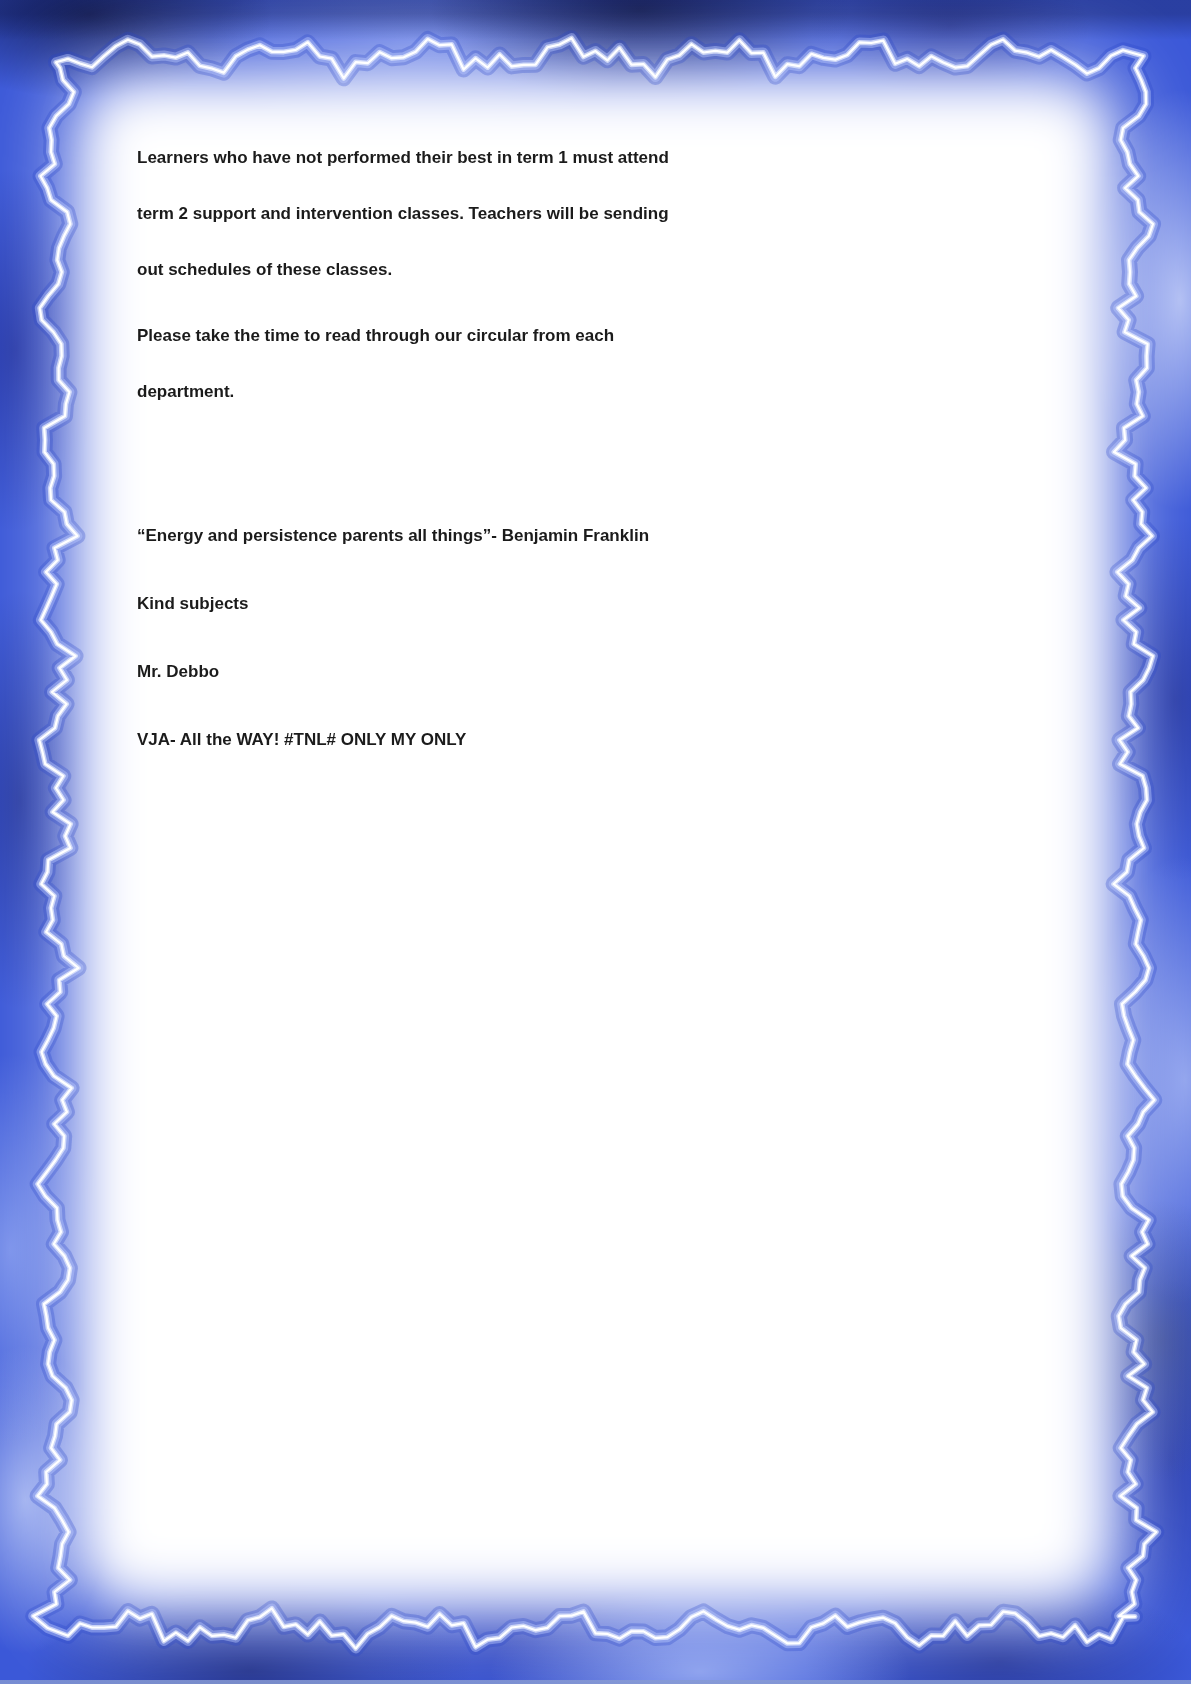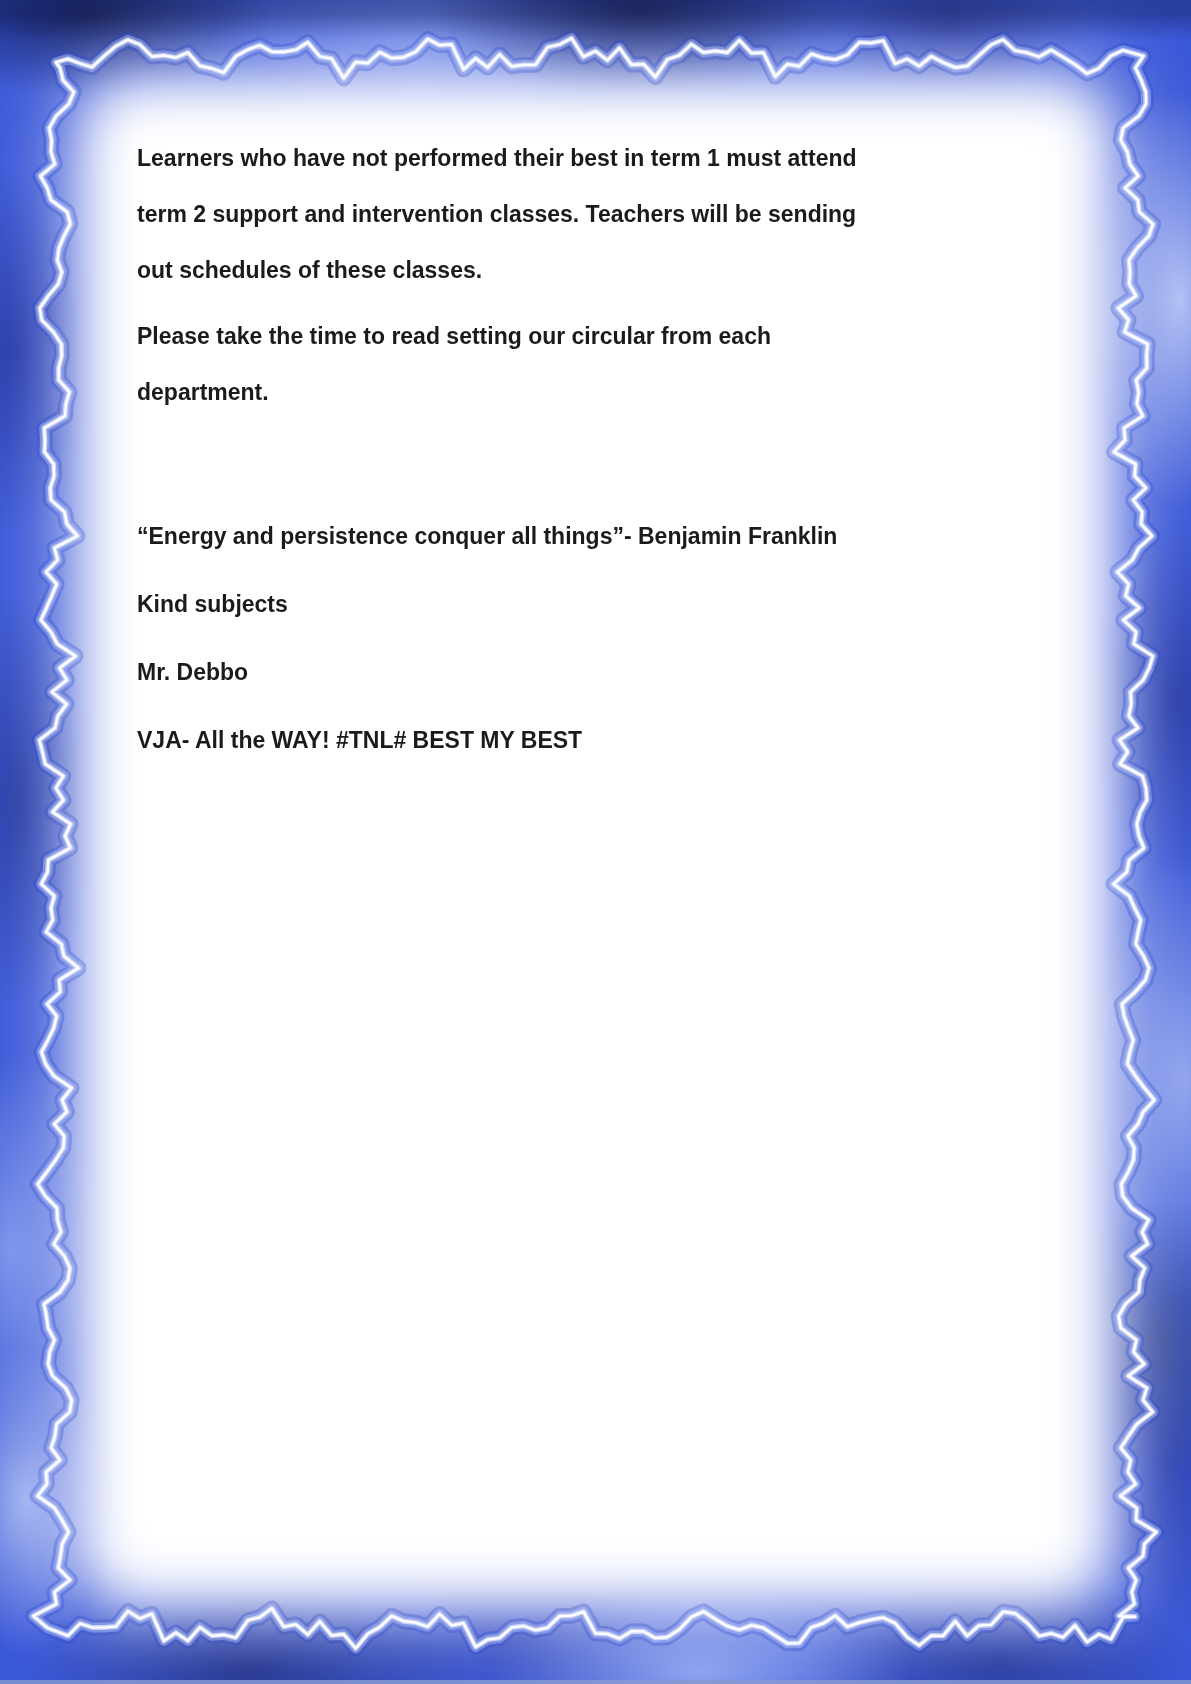--- a/index.html
+++ b/index.html
@@ -54,21 +54,21 @@
   .bolt polygon{fill:none;stroke-linejoin:round;stroke-linecap:round;}
   .b1{stroke:rgba(40,70,200,.28);stroke-width:16;}
   .b2{stroke:rgba(190,205,255,.42);stroke-width:10;}
   .b3{stroke:rgba(240,245,255,.65);stroke-width:5;}
   .b4{stroke:#ffffff;stroke-width:2.2;}
   
   .content{
     position:absolute;left:137px;top:130px;width:930px;
     z-index:5;
     color:#1b1b1b;
-    font-size:23px;font-weight:700;
+    font-size:17px;font-weight:700;
     line-height:56px;
   }
   .para{white-space:pre-line;margin:0 0 10px 0;}
   .quote{margin-top:88px;margin-bottom:12px;}
   .sig{margin-bottom:12px;}
 </style>
 </head>
 <body>
 
 <div class="page">
@@ -80,20 +80,20 @@
     <polygon class="b1" points="56.0,62.3 68.0,58.9 80.0,63.5 92.0,67.2 104.0,56.1 115.9,46.1 127.9,39.8 139.9,44.5 151.9,56.6 163.9,55.4 175.9,57.6 187.9,52.6 199.9,65.9 211.9,68.5 223.8,72.6 235.8,56.3 247.8,49.6 259.8,45.3 271.8,51.8 283.8,51.9 295.8,49.9 307.8,42.3 319.8,56.5 331.7,58.6 343.7,78.3 355.7,62.1 367.7,63.2 379.7,52.2 391.7,58.2 403.7,57.3 415.7,51.7 427.7,39.0 439.6,45.2 451.6,44.4 463.6,69.5 475.6,58.3 487.6,67.5 499.6,54.4 511.6,66.4 523.6,64.9 535.6,64.7 547.5,47.3 559.5,44.5 571.5,38.2 583.5,56.8 595.5,51.1 607.5,60.3 619.5,47.8 631.5,64.7 643.5,64.1 655.4,77.1 667.4,59.5 679.4,55.4 691.4,44.2 703.4,52.5 715.4,50.9 727.4,52.6 739.4,40.2 751.4,53.1 763.3,52.6 775.3,76.7 787.3,64.2 799.3,66.2 811.3,53.9 823.3,57.9 835.3,59.6 847.3,55.0 859.3,42.4 871.2,43.0 883.2,40.6 895.2,63.8 907.2,58.9 919.2,66.2 931.2,56.3 943.2,62.5 955.2,67.6 967.2,66.1 979.1,55.4 991.1,44.7 1003.1,39.6 1015.1,50.6 1027.1,52.7 1039.1,56.8 1051.1,50.0 1063.1,57.1 1075.1,64.6 1087.0,73.5 1099.0,68.2 1111.0,55.7 1123.0,50.3 1143.4,56.0 1135.5,68.0 1141.2,80.0 1145.8,92.0 1146.0,104.0 1138.8,116.0 1123.1,128.0 1120.7,140.0 1127.3,152.0 1129.9,164.0 1138.2,176.0 1125.1,188.0 1137.8,200.0 1139.4,212.0 1153.0,224.0 1148.8,236.0 1137.2,248.0 1129.0,260.0 1130.0,272.0 1129.2,284.0 1136.1,296.0 1118.2,308.0 1128.6,320.0 1124.6,332.0 1147.6,344.0 1146.6,356.0 1146.9,368.0 1136.2,380.0 1138.7,392.0 1136.8,404.0 1142.8,416.0 1124.0,428.0 1125.1,440.0 1114.0,452.0 1135.6,464.0 1134.7,476.0 1145.9,488.0 1133.2,500.0 1142.3,512.0 1141.1,524.0 1152.0,536.0 1138.8,548.0 1132.3,560.0 1117.4,572.0 1128.6,584.0 1125.7,596.0 1139.5,608.0 1123.4,620.0 1136.2,632.0 1133.8,644.0 1152.9,656.0 1149.2,668.0 1143.2,680.0 1130.6,692.0 1131.3,704.0 1128.8,716.0 1138.0,728.0 1119.5,740.0 1127.7,752.0 1120.0,764.0 1142.5,776.0 1146.0,788.0 1146.9,800.0 1140.3,812.0 1136.8,824.0 1139.0,836.0 1143.9,848.0 1129.2,860.0 1126.9,872.0 1113.6,884.0 1129.3,896.0 1134.6,908.0 1140.8,920.0 1138.1,932.0 1135.8,944.0 1143.5,956.0 1149.0,968.0 1145.5,980.0 1135.1,992.0 1122.0,1004.0 1124.1,1016.0 1128.4,1028.0 1133.3,1040.0 1129.8,1052.0 1127.5,1064.0 1135.5,1076.0 1144.5,1088.0 1154.3,1100.0 1143.2,1112.0 1138.1,1124.0 1127.8,1136.0 1134.2,1148.0 1133.4,1160.0 1128.3,1172.0 1121.4,1184.0 1122.7,1196.0 1131.5,1208.0 1148.7,1220.0 1142.1,1232.0 1147.6,1244.0 1131.6,1256.0 1144.7,1268.0 1139.9,1280.0 1138.9,1292.0 1125.5,1304.0 1118.7,1316.0 1120.8,1328.0 1136.4,1340.0 1133.6,1352.0 1144.2,1364.0 1128.1,1376.0 1146.9,1388.0 1143.0,1400.0 1152.7,1412.0 1136.9,1424.0 1128.5,1436.0 1120.8,1448.0 1130.7,1460.0 1127.9,1472.0 1135.7,1484.0 1120.4,1496.0 1136.7,1508.0 1136.1,1520.0 1156.3,1532.0 1144.4,1544.0 1143.0,1556.0 1128.3,1568.0 1136.2,1580.0 1131.8,1592.0 1134.4,1604.0 1119.1,1616.0 1135.0,1616.6 1123.0,1617.1 1111.0,1639.1 1099.0,1634.2 1087.0,1642.0 1075.1,1625.4 1063.1,1637.3 1051.1,1633.4 1039.1,1636.1 1027.1,1622.8 1015.1,1613.4 1003.1,1611.7 991.1,1624.9 979.1,1625.4 967.2,1636.0 955.2,1621.2 943.2,1635.8 931.2,1635.6 919.2,1645.3 907.2,1637.3 895.2,1623.3 883.2,1617.7 871.2,1619.7 859.3,1622.6 847.3,1626.9 835.3,1615.6 823.3,1623.4 811.3,1627.3 799.3,1643.1 787.3,1643.3 775.3,1635.6 763.3,1627.9 751.4,1625.3 739.4,1629.8 727.4,1626.1 715.4,1619.2 703.4,1611.4 691.4,1616.9 679.4,1629.4 667.4,1637.2 655.4,1638.1 643.5,1631.4 631.5,1631.3 619.5,1638.6 607.5,1633.9 595.5,1633.3 583.5,1611.6 571.5,1615.7 559.5,1616.1 547.5,1627.8 535.6,1630.2 523.6,1626.0 511.6,1627.5 499.6,1638.0 487.6,1639.6 475.6,1647.0 463.6,1623.2 451.6,1625.3 439.6,1614.0 427.7,1626.7 415.7,1622.6 403.7,1621.2 391.7,1615.9 379.7,1627.2 367.7,1633.9 355.7,1648.5 343.7,1634.2 331.7,1635.6 319.8,1621.5 307.8,1634.6 295.8,1624.4 283.8,1626.8 271.8,1608.4 259.8,1617.2 247.8,1620.4 235.8,1637.7 223.8,1634.8 211.9,1635.8 199.9,1627.3 187.9,1640.9 175.9,1632.7 163.9,1641.0 151.9,1613.8 139.9,1618.6 127.9,1611.1 115.9,1626.6 104.0,1627.5 92.0,1627.5 80.0,1623.5 68.0,1635.8 47.6,1628.0 33.2,1616.0 56.4,1604.0 54.5,1592.0 69.9,1580.0 58.2,1568.0 60.5,1556.0 62.1,1544.0 68.6,1532.0 62.0,1520.0 54.5,1508.0 37.6,1496.0 46.9,1484.0 46.2,1472.0 60.0,1460.0 51.1,1448.0 55.0,1436.0 56.6,1424.0 69.8,1412.0 71.7,1400.0 65.7,1388.0 52.5,1376.0 48.1,1364.0 49.7,1352.0 54.4,1340.0 48.1,1328.0 46.4,1316.0 44.0,1304.0 60.0,1292.0 68.0,1280.0 69.9,1268.0 64.4,1256.0 53.8,1244.0 61.0,1232.0 57.5,1220.0 56.9,1208.0 45.2,1196.0 37.7,1184.0 46.8,1172.0 55.6,1160.0 63.3,1148.0 64.2,1136.0 54.2,1124.0 66.9,1112.0 62.2,1100.0 71.6,1088.0 53.9,1076.0 45.6,1064.0 41.5,1052.0 48.0,1040.0 53.7,1028.0 56.6,1016.0 47.1,1004.0 60.2,992.0 59.2,980.0 78.5,968.0 63.9,956.0 61.3,944.0 46.2,932.0 52.8,920.0 51.0,908.0 54.3,896.0 41.3,884.0 47.5,872.0 48.3,860.0 70.4,848.0 65.2,836.0 70.6,824.0 52.6,812.0 63.5,800.0 55.9,788.0 63.3,776.0 45.2,764.0 42.5,752.0 39.3,740.0 55.0,728.0 57.9,716.0 66.6,704.0 52.0,692.0 66.9,680.0 59.6,668.0 75.5,656.0 57.3,644.0 51.0,632.0 40.9,620.0 46.4,608.0 51.7,596.0 56.7,584.0 46.0,572.0 57.7,560.0 54.5,548.0 77.4,536.0 66.9,524.0 64.5,512.0 51.0,500.0 50.3,488.0 54.1,476.0 53.6,464.0 44.5,452.0 45.0,440.0 44.2,428.0 65.0,416.0 65.9,404.0 69.4,392.0 58.7,380.0 58.6,368.0 61.7,356.0 61.3,344.0 53.4,332.0 41.7,320.0 39.8,308.0 48.2,296.0 58.3,284.0 61.8,272.0 57.3,260.0 59.0,248.0 64.0,236.0 70.3,224.0 67.2,212.0 51.0,200.0 47.2,188.0 40.5,176.0 54.8,164.0 51.0,152.0 51.6,140.0 49.3,128.0 56.1,116.0 68.8,104.0 73.8,92.0 62.9,80.0 60.1,68.0"></polygon>
     <polygon class="b2" points="56.0,62.3 68.0,58.9 80.0,63.5 92.0,67.2 104.0,56.1 115.9,46.1 127.9,39.8 139.9,44.5 151.9,56.6 163.9,55.4 175.9,57.6 187.9,52.6 199.9,65.9 211.9,68.5 223.8,72.6 235.8,56.3 247.8,49.6 259.8,45.3 271.8,51.8 283.8,51.9 295.8,49.9 307.8,42.3 319.8,56.5 331.7,58.6 343.7,78.3 355.7,62.1 367.7,63.2 379.7,52.2 391.7,58.2 403.7,57.3 415.7,51.7 427.7,39.0 439.6,45.2 451.6,44.4 463.6,69.5 475.6,58.3 487.6,67.5 499.6,54.4 511.6,66.4 523.6,64.9 535.6,64.7 547.5,47.3 559.5,44.5 571.5,38.2 583.5,56.8 595.5,51.1 607.5,60.3 619.5,47.8 631.5,64.7 643.5,64.1 655.4,77.1 667.4,59.5 679.4,55.4 691.4,44.2 703.4,52.5 715.4,50.9 727.4,52.6 739.4,40.2 751.4,53.1 763.3,52.6 775.3,76.7 787.3,64.2 799.3,66.2 811.3,53.9 823.3,57.9 835.3,59.6 847.3,55.0 859.3,42.4 871.2,43.0 883.2,40.6 895.2,63.8 907.2,58.9 919.2,66.2 931.2,56.3 943.2,62.5 955.2,67.6 967.2,66.1 979.1,55.4 991.1,44.7 1003.1,39.6 1015.1,50.6 1027.1,52.7 1039.1,56.8 1051.1,50.0 1063.1,57.1 1075.1,64.6 1087.0,73.5 1099.0,68.2 1111.0,55.7 1123.0,50.3 1143.4,56.0 1135.5,68.0 1141.2,80.0 1145.8,92.0 1146.0,104.0 1138.8,116.0 1123.1,128.0 1120.7,140.0 1127.3,152.0 1129.9,164.0 1138.2,176.0 1125.1,188.0 1137.8,200.0 1139.4,212.0 1153.0,224.0 1148.8,236.0 1137.2,248.0 1129.0,260.0 1130.0,272.0 1129.2,284.0 1136.1,296.0 1118.2,308.0 1128.6,320.0 1124.6,332.0 1147.6,344.0 1146.6,356.0 1146.9,368.0 1136.2,380.0 1138.7,392.0 1136.8,404.0 1142.8,416.0 1124.0,428.0 1125.1,440.0 1114.0,452.0 1135.6,464.0 1134.7,476.0 1145.9,488.0 1133.2,500.0 1142.3,512.0 1141.1,524.0 1152.0,536.0 1138.8,548.0 1132.3,560.0 1117.4,572.0 1128.6,584.0 1125.7,596.0 1139.5,608.0 1123.4,620.0 1136.2,632.0 1133.8,644.0 1152.9,656.0 1149.2,668.0 1143.2,680.0 1130.6,692.0 1131.3,704.0 1128.8,716.0 1138.0,728.0 1119.5,740.0 1127.7,752.0 1120.0,764.0 1142.5,776.0 1146.0,788.0 1146.9,800.0 1140.3,812.0 1136.8,824.0 1139.0,836.0 1143.9,848.0 1129.2,860.0 1126.9,872.0 1113.6,884.0 1129.3,896.0 1134.6,908.0 1140.8,920.0 1138.1,932.0 1135.8,944.0 1143.5,956.0 1149.0,968.0 1145.5,980.0 1135.1,992.0 1122.0,1004.0 1124.1,1016.0 1128.4,1028.0 1133.3,1040.0 1129.8,1052.0 1127.5,1064.0 1135.5,1076.0 1144.5,1088.0 1154.3,1100.0 1143.2,1112.0 1138.1,1124.0 1127.8,1136.0 1134.2,1148.0 1133.4,1160.0 1128.3,1172.0 1121.4,1184.0 1122.7,1196.0 1131.5,1208.0 1148.7,1220.0 1142.1,1232.0 1147.6,1244.0 1131.6,1256.0 1144.7,1268.0 1139.9,1280.0 1138.9,1292.0 1125.5,1304.0 1118.7,1316.0 1120.8,1328.0 1136.4,1340.0 1133.6,1352.0 1144.2,1364.0 1128.1,1376.0 1146.9,1388.0 1143.0,1400.0 1152.7,1412.0 1136.9,1424.0 1128.5,1436.0 1120.8,1448.0 1130.7,1460.0 1127.9,1472.0 1135.7,1484.0 1120.4,1496.0 1136.7,1508.0 1136.1,1520.0 1156.3,1532.0 1144.4,1544.0 1143.0,1556.0 1128.3,1568.0 1136.2,1580.0 1131.8,1592.0 1134.4,1604.0 1119.1,1616.0 1135.0,1616.6 1123.0,1617.1 1111.0,1639.1 1099.0,1634.2 1087.0,1642.0 1075.1,1625.4 1063.1,1637.3 1051.1,1633.4 1039.1,1636.1 1027.1,1622.8 1015.1,1613.4 1003.1,1611.7 991.1,1624.9 979.1,1625.4 967.2,1636.0 955.2,1621.2 943.2,1635.8 931.2,1635.6 919.2,1645.3 907.2,1637.3 895.2,1623.3 883.2,1617.7 871.2,1619.7 859.3,1622.6 847.3,1626.9 835.3,1615.6 823.3,1623.4 811.3,1627.3 799.3,1643.1 787.3,1643.3 775.3,1635.6 763.3,1627.9 751.4,1625.3 739.4,1629.8 727.4,1626.1 715.4,1619.2 703.4,1611.4 691.4,1616.9 679.4,1629.4 667.4,1637.2 655.4,1638.1 643.5,1631.4 631.5,1631.3 619.5,1638.6 607.5,1633.9 595.5,1633.3 583.5,1611.6 571.5,1615.7 559.5,1616.1 547.5,1627.8 535.6,1630.2 523.6,1626.0 511.6,1627.5 499.6,1638.0 487.6,1639.6 475.6,1647.0 463.6,1623.2 451.6,1625.3 439.6,1614.0 427.7,1626.7 415.7,1622.6 403.7,1621.2 391.7,1615.9 379.7,1627.2 367.7,1633.9 355.7,1648.5 343.7,1634.2 331.7,1635.6 319.8,1621.5 307.8,1634.6 295.8,1624.4 283.8,1626.8 271.8,1608.4 259.8,1617.2 247.8,1620.4 235.8,1637.7 223.8,1634.8 211.9,1635.8 199.9,1627.3 187.9,1640.9 175.9,1632.7 163.9,1641.0 151.9,1613.8 139.9,1618.6 127.9,1611.1 115.9,1626.6 104.0,1627.5 92.0,1627.5 80.0,1623.5 68.0,1635.8 47.6,1628.0 33.2,1616.0 56.4,1604.0 54.5,1592.0 69.9,1580.0 58.2,1568.0 60.5,1556.0 62.1,1544.0 68.6,1532.0 62.0,1520.0 54.5,1508.0 37.6,1496.0 46.9,1484.0 46.2,1472.0 60.0,1460.0 51.1,1448.0 55.0,1436.0 56.6,1424.0 69.8,1412.0 71.7,1400.0 65.7,1388.0 52.5,1376.0 48.1,1364.0 49.7,1352.0 54.4,1340.0 48.1,1328.0 46.4,1316.0 44.0,1304.0 60.0,1292.0 68.0,1280.0 69.9,1268.0 64.4,1256.0 53.8,1244.0 61.0,1232.0 57.5,1220.0 56.9,1208.0 45.2,1196.0 37.7,1184.0 46.8,1172.0 55.6,1160.0 63.3,1148.0 64.2,1136.0 54.2,1124.0 66.9,1112.0 62.2,1100.0 71.6,1088.0 53.9,1076.0 45.6,1064.0 41.5,1052.0 48.0,1040.0 53.7,1028.0 56.6,1016.0 47.1,1004.0 60.2,992.0 59.2,980.0 78.5,968.0 63.9,956.0 61.3,944.0 46.2,932.0 52.8,920.0 51.0,908.0 54.3,896.0 41.3,884.0 47.5,872.0 48.3,860.0 70.4,848.0 65.2,836.0 70.6,824.0 52.6,812.0 63.5,800.0 55.9,788.0 63.3,776.0 45.2,764.0 42.5,752.0 39.3,740.0 55.0,728.0 57.9,716.0 66.6,704.0 52.0,692.0 66.9,680.0 59.6,668.0 75.5,656.0 57.3,644.0 51.0,632.0 40.9,620.0 46.4,608.0 51.7,596.0 56.7,584.0 46.0,572.0 57.7,560.0 54.5,548.0 77.4,536.0 66.9,524.0 64.5,512.0 51.0,500.0 50.3,488.0 54.1,476.0 53.6,464.0 44.5,452.0 45.0,440.0 44.2,428.0 65.0,416.0 65.9,404.0 69.4,392.0 58.7,380.0 58.6,368.0 61.7,356.0 61.3,344.0 53.4,332.0 41.7,320.0 39.8,308.0 48.2,296.0 58.3,284.0 61.8,272.0 57.3,260.0 59.0,248.0 64.0,236.0 70.3,224.0 67.2,212.0 51.0,200.0 47.2,188.0 40.5,176.0 54.8,164.0 51.0,152.0 51.6,140.0 49.3,128.0 56.1,116.0 68.8,104.0 73.8,92.0 62.9,80.0 60.1,68.0"></polygon>
     <polygon class="b3" points="56.0,62.3 68.0,58.9 80.0,63.5 92.0,67.2 104.0,56.1 115.9,46.1 127.9,39.8 139.9,44.5 151.9,56.6 163.9,55.4 175.9,57.6 187.9,52.6 199.9,65.9 211.9,68.5 223.8,72.6 235.8,56.3 247.8,49.6 259.8,45.3 271.8,51.8 283.8,51.9 295.8,49.9 307.8,42.3 319.8,56.5 331.7,58.6 343.7,78.3 355.7,62.1 367.7,63.2 379.7,52.2 391.7,58.2 403.7,57.3 415.7,51.7 427.7,39.0 439.6,45.2 451.6,44.4 463.6,69.5 475.6,58.3 487.6,67.5 499.6,54.4 511.6,66.4 523.6,64.9 535.6,64.7 547.5,47.3 559.5,44.5 571.5,38.2 583.5,56.8 595.5,51.1 607.5,60.3 619.5,47.8 631.5,64.7 643.5,64.1 655.4,77.1 667.4,59.5 679.4,55.4 691.4,44.2 703.4,52.5 715.4,50.9 727.4,52.6 739.4,40.2 751.4,53.1 763.3,52.6 775.3,76.7 787.3,64.2 799.3,66.2 811.3,53.9 823.3,57.9 835.3,59.6 847.3,55.0 859.3,42.4 871.2,43.0 883.2,40.6 895.2,63.8 907.2,58.9 919.2,66.2 931.2,56.3 943.2,62.5 955.2,67.6 967.2,66.1 979.1,55.4 991.1,44.7 1003.1,39.6 1015.1,50.6 1027.1,52.7 1039.1,56.8 1051.1,50.0 1063.1,57.1 1075.1,64.6 1087.0,73.5 1099.0,68.2 1111.0,55.7 1123.0,50.3 1143.4,56.0 1135.5,68.0 1141.2,80.0 1145.8,92.0 1146.0,104.0 1138.8,116.0 1123.1,128.0 1120.7,140.0 1127.3,152.0 1129.9,164.0 1138.2,176.0 1125.1,188.0 1137.8,200.0 1139.4,212.0 1153.0,224.0 1148.8,236.0 1137.2,248.0 1129.0,260.0 1130.0,272.0 1129.2,284.0 1136.1,296.0 1118.2,308.0 1128.6,320.0 1124.6,332.0 1147.6,344.0 1146.6,356.0 1146.9,368.0 1136.2,380.0 1138.7,392.0 1136.8,404.0 1142.8,416.0 1124.0,428.0 1125.1,440.0 1114.0,452.0 1135.6,464.0 1134.7,476.0 1145.9,488.0 1133.2,500.0 1142.3,512.0 1141.1,524.0 1152.0,536.0 1138.8,548.0 1132.3,560.0 1117.4,572.0 1128.6,584.0 1125.7,596.0 1139.5,608.0 1123.4,620.0 1136.2,632.0 1133.8,644.0 1152.9,656.0 1149.2,668.0 1143.2,680.0 1130.6,692.0 1131.3,704.0 1128.8,716.0 1138.0,728.0 1119.5,740.0 1127.7,752.0 1120.0,764.0 1142.5,776.0 1146.0,788.0 1146.9,800.0 1140.3,812.0 1136.8,824.0 1139.0,836.0 1143.9,848.0 1129.2,860.0 1126.9,872.0 1113.6,884.0 1129.3,896.0 1134.6,908.0 1140.8,920.0 1138.1,932.0 1135.8,944.0 1143.5,956.0 1149.0,968.0 1145.5,980.0 1135.1,992.0 1122.0,1004.0 1124.1,1016.0 1128.4,1028.0 1133.3,1040.0 1129.8,1052.0 1127.5,1064.0 1135.5,1076.0 1144.5,1088.0 1154.3,1100.0 1143.2,1112.0 1138.1,1124.0 1127.8,1136.0 1134.2,1148.0 1133.4,1160.0 1128.3,1172.0 1121.4,1184.0 1122.7,1196.0 1131.5,1208.0 1148.7,1220.0 1142.1,1232.0 1147.6,1244.0 1131.6,1256.0 1144.7,1268.0 1139.9,1280.0 1138.9,1292.0 1125.5,1304.0 1118.7,1316.0 1120.8,1328.0 1136.4,1340.0 1133.6,1352.0 1144.2,1364.0 1128.1,1376.0 1146.9,1388.0 1143.0,1400.0 1152.7,1412.0 1136.9,1424.0 1128.5,1436.0 1120.8,1448.0 1130.7,1460.0 1127.9,1472.0 1135.7,1484.0 1120.4,1496.0 1136.7,1508.0 1136.1,1520.0 1156.3,1532.0 1144.4,1544.0 1143.0,1556.0 1128.3,1568.0 1136.2,1580.0 1131.8,1592.0 1134.4,1604.0 1119.1,1616.0 1135.0,1616.6 1123.0,1617.1 1111.0,1639.1 1099.0,1634.2 1087.0,1642.0 1075.1,1625.4 1063.1,1637.3 1051.1,1633.4 1039.1,1636.1 1027.1,1622.8 1015.1,1613.4 1003.1,1611.7 991.1,1624.9 979.1,1625.4 967.2,1636.0 955.2,1621.2 943.2,1635.8 931.2,1635.6 919.2,1645.3 907.2,1637.3 895.2,1623.3 883.2,1617.7 871.2,1619.7 859.3,1622.6 847.3,1626.9 835.3,1615.6 823.3,1623.4 811.3,1627.3 799.3,1643.1 787.3,1643.3 775.3,1635.6 763.3,1627.9 751.4,1625.3 739.4,1629.8 727.4,1626.1 715.4,1619.2 703.4,1611.4 691.4,1616.9 679.4,1629.4 667.4,1637.2 655.4,1638.1 643.5,1631.4 631.5,1631.3 619.5,1638.6 607.5,1633.9 595.5,1633.3 583.5,1611.6 571.5,1615.7 559.5,1616.1 547.5,1627.8 535.6,1630.2 523.6,1626.0 511.6,1627.5 499.6,1638.0 487.6,1639.6 475.6,1647.0 463.6,1623.2 451.6,1625.3 439.6,1614.0 427.7,1626.7 415.7,1622.6 403.7,1621.2 391.7,1615.9 379.7,1627.2 367.7,1633.9 355.7,1648.5 343.7,1634.2 331.7,1635.6 319.8,1621.5 307.8,1634.6 295.8,1624.4 283.8,1626.8 271.8,1608.4 259.8,1617.2 247.8,1620.4 235.8,1637.7 223.8,1634.8 211.9,1635.8 199.9,1627.3 187.9,1640.9 175.9,1632.7 163.9,1641.0 151.9,1613.8 139.9,1618.6 127.9,1611.1 115.9,1626.6 104.0,1627.5 92.0,1627.5 80.0,1623.5 68.0,1635.8 47.6,1628.0 33.2,1616.0 56.4,1604.0 54.5,1592.0 69.9,1580.0 58.2,1568.0 60.5,1556.0 62.1,1544.0 68.6,1532.0 62.0,1520.0 54.5,1508.0 37.6,1496.0 46.9,1484.0 46.2,1472.0 60.0,1460.0 51.1,1448.0 55.0,1436.0 56.6,1424.0 69.8,1412.0 71.7,1400.0 65.7,1388.0 52.5,1376.0 48.1,1364.0 49.7,1352.0 54.4,1340.0 48.1,1328.0 46.4,1316.0 44.0,1304.0 60.0,1292.0 68.0,1280.0 69.9,1268.0 64.4,1256.0 53.8,1244.0 61.0,1232.0 57.5,1220.0 56.9,1208.0 45.2,1196.0 37.7,1184.0 46.8,1172.0 55.6,1160.0 63.3,1148.0 64.2,1136.0 54.2,1124.0 66.9,1112.0 62.2,1100.0 71.6,1088.0 53.9,1076.0 45.6,1064.0 41.5,1052.0 48.0,1040.0 53.7,1028.0 56.6,1016.0 47.1,1004.0 60.2,992.0 59.2,980.0 78.5,968.0 63.9,956.0 61.3,944.0 46.2,932.0 52.8,920.0 51.0,908.0 54.3,896.0 41.3,884.0 47.5,872.0 48.3,860.0 70.4,848.0 65.2,836.0 70.6,824.0 52.6,812.0 63.5,800.0 55.9,788.0 63.3,776.0 45.2,764.0 42.5,752.0 39.3,740.0 55.0,728.0 57.9,716.0 66.6,704.0 52.0,692.0 66.9,680.0 59.6,668.0 75.5,656.0 57.3,644.0 51.0,632.0 40.9,620.0 46.4,608.0 51.7,596.0 56.7,584.0 46.0,572.0 57.7,560.0 54.5,548.0 77.4,536.0 66.9,524.0 64.5,512.0 51.0,500.0 50.3,488.0 54.1,476.0 53.6,464.0 44.5,452.0 45.0,440.0 44.2,428.0 65.0,416.0 65.9,404.0 69.4,392.0 58.7,380.0 58.6,368.0 61.7,356.0 61.3,344.0 53.4,332.0 41.7,320.0 39.8,308.0 48.2,296.0 58.3,284.0 61.8,272.0 57.3,260.0 59.0,248.0 64.0,236.0 70.3,224.0 67.2,212.0 51.0,200.0 47.2,188.0 40.5,176.0 54.8,164.0 51.0,152.0 51.6,140.0 49.3,128.0 56.1,116.0 68.8,104.0 73.8,92.0 62.9,80.0 60.1,68.0"></polygon>
     <polygon class="b4" points="56.0,62.3 68.0,58.9 80.0,63.5 92.0,67.2 104.0,56.1 115.9,46.1 127.9,39.8 139.9,44.5 151.9,56.6 163.9,55.4 175.9,57.6 187.9,52.6 199.9,65.9 211.9,68.5 223.8,72.6 235.8,56.3 247.8,49.6 259.8,45.3 271.8,51.8 283.8,51.9 295.8,49.9 307.8,42.3 319.8,56.5 331.7,58.6 343.7,78.3 355.7,62.1 367.7,63.2 379.7,52.2 391.7,58.2 403.7,57.3 415.7,51.7 427.7,39.0 439.6,45.2 451.6,44.4 463.6,69.5 475.6,58.3 487.6,67.5 499.6,54.4 511.6,66.4 523.6,64.9 535.6,64.7 547.5,47.3 559.5,44.5 571.5,38.2 583.5,56.8 595.5,51.1 607.5,60.3 619.5,47.8 631.5,64.7 643.5,64.1 655.4,77.1 667.4,59.5 679.4,55.4 691.4,44.2 703.4,52.5 715.4,50.9 727.4,52.6 739.4,40.2 751.4,53.1 763.3,52.6 775.3,76.7 787.3,64.2 799.3,66.2 811.3,53.9 823.3,57.9 835.3,59.6 847.3,55.0 859.3,42.4 871.2,43.0 883.2,40.6 895.2,63.8 907.2,58.9 919.2,66.2 931.2,56.3 943.2,62.5 955.2,67.6 967.2,66.1 979.1,55.4 991.1,44.7 1003.1,39.6 1015.1,50.6 1027.1,52.7 1039.1,56.8 1051.1,50.0 1063.1,57.1 1075.1,64.6 1087.0,73.5 1099.0,68.2 1111.0,55.7 1123.0,50.3 1143.4,56.0 1135.5,68.0 1141.2,80.0 1145.8,92.0 1146.0,104.0 1138.8,116.0 1123.1,128.0 1120.7,140.0 1127.3,152.0 1129.9,164.0 1138.2,176.0 1125.1,188.0 1137.8,200.0 1139.4,212.0 1153.0,224.0 1148.8,236.0 1137.2,248.0 1129.0,260.0 1130.0,272.0 1129.2,284.0 1136.1,296.0 1118.2,308.0 1128.6,320.0 1124.6,332.0 1147.6,344.0 1146.6,356.0 1146.9,368.0 1136.2,380.0 1138.7,392.0 1136.8,404.0 1142.8,416.0 1124.0,428.0 1125.1,440.0 1114.0,452.0 1135.6,464.0 1134.7,476.0 1145.9,488.0 1133.2,500.0 1142.3,512.0 1141.1,524.0 1152.0,536.0 1138.8,548.0 1132.3,560.0 1117.4,572.0 1128.6,584.0 1125.7,596.0 1139.5,608.0 1123.4,620.0 1136.2,632.0 1133.8,644.0 1152.9,656.0 1149.2,668.0 1143.2,680.0 1130.6,692.0 1131.3,704.0 1128.8,716.0 1138.0,728.0 1119.5,740.0 1127.7,752.0 1120.0,764.0 1142.5,776.0 1146.0,788.0 1146.9,800.0 1140.3,812.0 1136.8,824.0 1139.0,836.0 1143.9,848.0 1129.2,860.0 1126.9,872.0 1113.6,884.0 1129.3,896.0 1134.6,908.0 1140.8,920.0 1138.1,932.0 1135.8,944.0 1143.5,956.0 1149.0,968.0 1145.5,980.0 1135.1,992.0 1122.0,1004.0 1124.1,1016.0 1128.4,1028.0 1133.3,1040.0 1129.8,1052.0 1127.5,1064.0 1135.5,1076.0 1144.5,1088.0 1154.3,1100.0 1143.2,1112.0 1138.1,1124.0 1127.8,1136.0 1134.2,1148.0 1133.4,1160.0 1128.3,1172.0 1121.4,1184.0 1122.7,1196.0 1131.5,1208.0 1148.7,1220.0 1142.1,1232.0 1147.6,1244.0 1131.6,1256.0 1144.7,1268.0 1139.9,1280.0 1138.9,1292.0 1125.5,1304.0 1118.7,1316.0 1120.8,1328.0 1136.4,1340.0 1133.6,1352.0 1144.2,1364.0 1128.1,1376.0 1146.9,1388.0 1143.0,1400.0 1152.7,1412.0 1136.9,1424.0 1128.5,1436.0 1120.8,1448.0 1130.7,1460.0 1127.9,1472.0 1135.7,1484.0 1120.4,1496.0 1136.7,1508.0 1136.1,1520.0 1156.3,1532.0 1144.4,1544.0 1143.0,1556.0 1128.3,1568.0 1136.2,1580.0 1131.8,1592.0 1134.4,1604.0 1119.1,1616.0 1135.0,1616.6 1123.0,1617.1 1111.0,1639.1 1099.0,1634.2 1087.0,1642.0 1075.1,1625.4 1063.1,1637.3 1051.1,1633.4 1039.1,1636.1 1027.1,1622.8 1015.1,1613.4 1003.1,1611.7 991.1,1624.9 979.1,1625.4 967.2,1636.0 955.2,1621.2 943.2,1635.8 931.2,1635.6 919.2,1645.3 907.2,1637.3 895.2,1623.3 883.2,1617.7 871.2,1619.7 859.3,1622.6 847.3,1626.9 835.3,1615.6 823.3,1623.4 811.3,1627.3 799.3,1643.1 787.3,1643.3 775.3,1635.6 763.3,1627.9 751.4,1625.3 739.4,1629.8 727.4,1626.1 715.4,1619.2 703.4,1611.4 691.4,1616.9 679.4,1629.4 667.4,1637.2 655.4,1638.1 643.5,1631.4 631.5,1631.3 619.5,1638.6 607.5,1633.9 595.5,1633.3 583.5,1611.6 571.5,1615.7 559.5,1616.1 547.5,1627.8 535.6,1630.2 523.6,1626.0 511.6,1627.5 499.6,1638.0 487.6,1639.6 475.6,1647.0 463.6,1623.2 451.6,1625.3 439.6,1614.0 427.7,1626.7 415.7,1622.6 403.7,1621.2 391.7,1615.9 379.7,1627.2 367.7,1633.9 355.7,1648.5 343.7,1634.2 331.7,1635.6 319.8,1621.5 307.8,1634.6 295.8,1624.4 283.8,1626.8 271.8,1608.4 259.8,1617.2 247.8,1620.4 235.8,1637.7 223.8,1634.8 211.9,1635.8 199.9,1627.3 187.9,1640.9 175.9,1632.7 163.9,1641.0 151.9,1613.8 139.9,1618.6 127.9,1611.1 115.9,1626.6 104.0,1627.5 92.0,1627.5 80.0,1623.5 68.0,1635.8 47.6,1628.0 33.2,1616.0 56.4,1604.0 54.5,1592.0 69.9,1580.0 58.2,1568.0 60.5,1556.0 62.1,1544.0 68.6,1532.0 62.0,1520.0 54.5,1508.0 37.6,1496.0 46.9,1484.0 46.2,1472.0 60.0,1460.0 51.1,1448.0 55.0,1436.0 56.6,1424.0 69.8,1412.0 71.7,1400.0 65.7,1388.0 52.5,1376.0 48.1,1364.0 49.7,1352.0 54.4,1340.0 48.1,1328.0 46.4,1316.0 44.0,1304.0 60.0,1292.0 68.0,1280.0 69.9,1268.0 64.4,1256.0 53.8,1244.0 61.0,1232.0 57.5,1220.0 56.9,1208.0 45.2,1196.0 37.7,1184.0 46.8,1172.0 55.6,1160.0 63.3,1148.0 64.2,1136.0 54.2,1124.0 66.9,1112.0 62.2,1100.0 71.6,1088.0 53.9,1076.0 45.6,1064.0 41.5,1052.0 48.0,1040.0 53.7,1028.0 56.6,1016.0 47.1,1004.0 60.2,992.0 59.2,980.0 78.5,968.0 63.9,956.0 61.3,944.0 46.2,932.0 52.8,920.0 51.0,908.0 54.3,896.0 41.3,884.0 47.5,872.0 48.3,860.0 70.4,848.0 65.2,836.0 70.6,824.0 52.6,812.0 63.5,800.0 55.9,788.0 63.3,776.0 45.2,764.0 42.5,752.0 39.3,740.0 55.0,728.0 57.9,716.0 66.6,704.0 52.0,692.0 66.9,680.0 59.6,668.0 75.5,656.0 57.3,644.0 51.0,632.0 40.9,620.0 46.4,608.0 51.7,596.0 56.7,584.0 46.0,572.0 57.7,560.0 54.5,548.0 77.4,536.0 66.9,524.0 64.5,512.0 51.0,500.0 50.3,488.0 54.1,476.0 53.6,464.0 44.5,452.0 45.0,440.0 44.2,428.0 65.0,416.0 65.9,404.0 69.4,392.0 58.7,380.0 58.6,368.0 61.7,356.0 61.3,344.0 53.4,332.0 41.7,320.0 39.8,308.0 48.2,296.0 58.3,284.0 61.8,272.0 57.3,260.0 59.0,248.0 64.0,236.0 70.3,224.0 67.2,212.0 51.0,200.0 47.2,188.0 40.5,176.0 54.8,164.0 51.0,152.0 51.6,140.0 49.3,128.0 56.1,116.0 68.8,104.0 73.8,92.0 62.9,80.0 60.1,68.0"></polygon>
   </svg>
 
   <div class="content">
     <div class="para">Learners who have not performed their best in term 1 must attend
 term 2 support and intervention classes. Teachers will be sending
 out schedules of these classes.</div>
-    <div class="para">Please take the time to read setting our circular from each
+    <div class="para">Please take the time to read through our circular from each
 department.</div>
-    <div class="para quote">“Energy and persistence conquer all things”- Benjamin Franklin</div>
+    <div class="para quote">“Energy and persistence parents all things”- Benjamin Franklin</div>
     <div class="para sig">Kind subjects</div>
     <div class="para sig">Mr. Debbo</div>
-    <div class="para">VJA- All the WAY! #TNL# BEST MY BEST</div>
+    <div class="para">VJA- All the WAY! #TNL# ONLY MY ONLY</div>
   </div>
 </div>
 
 </body></html>

